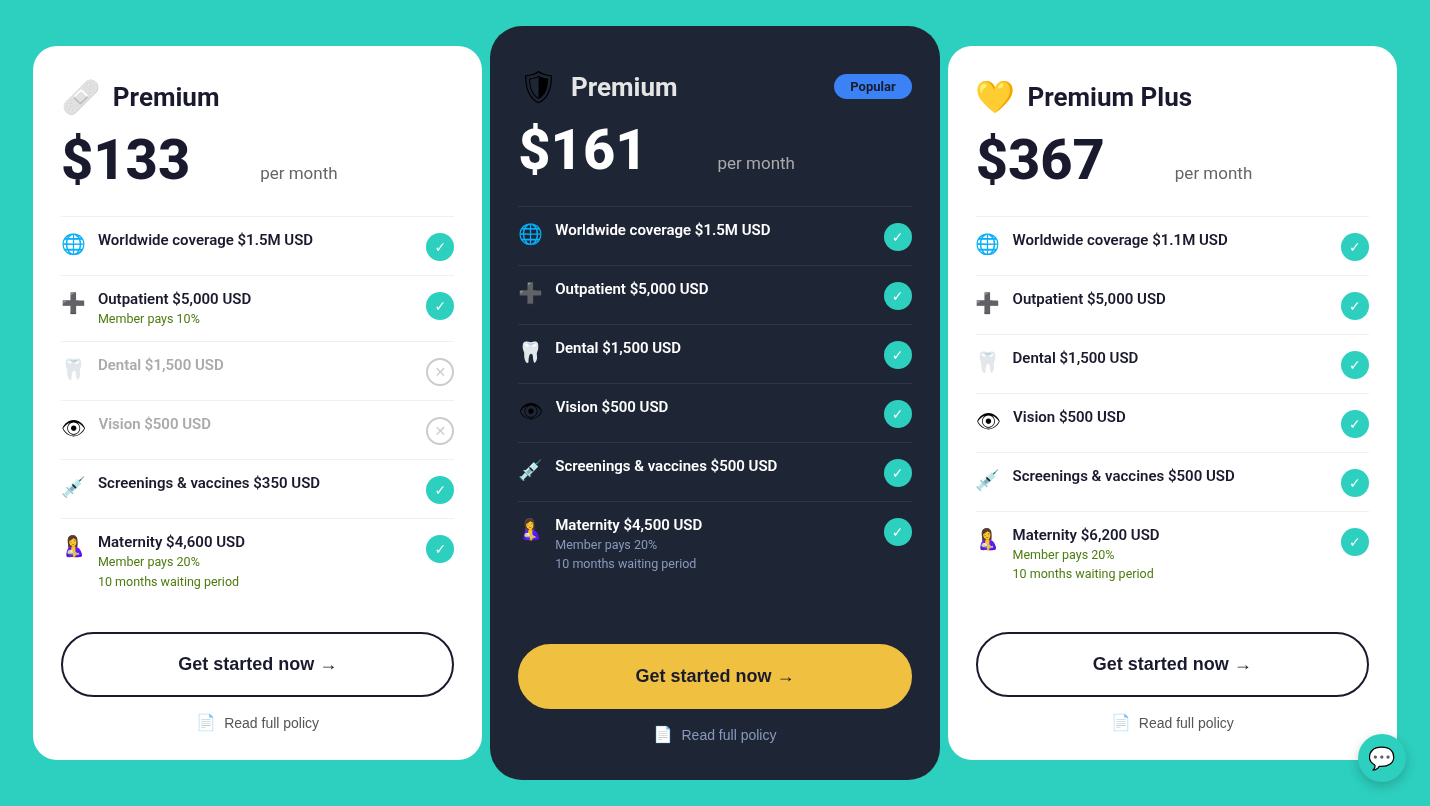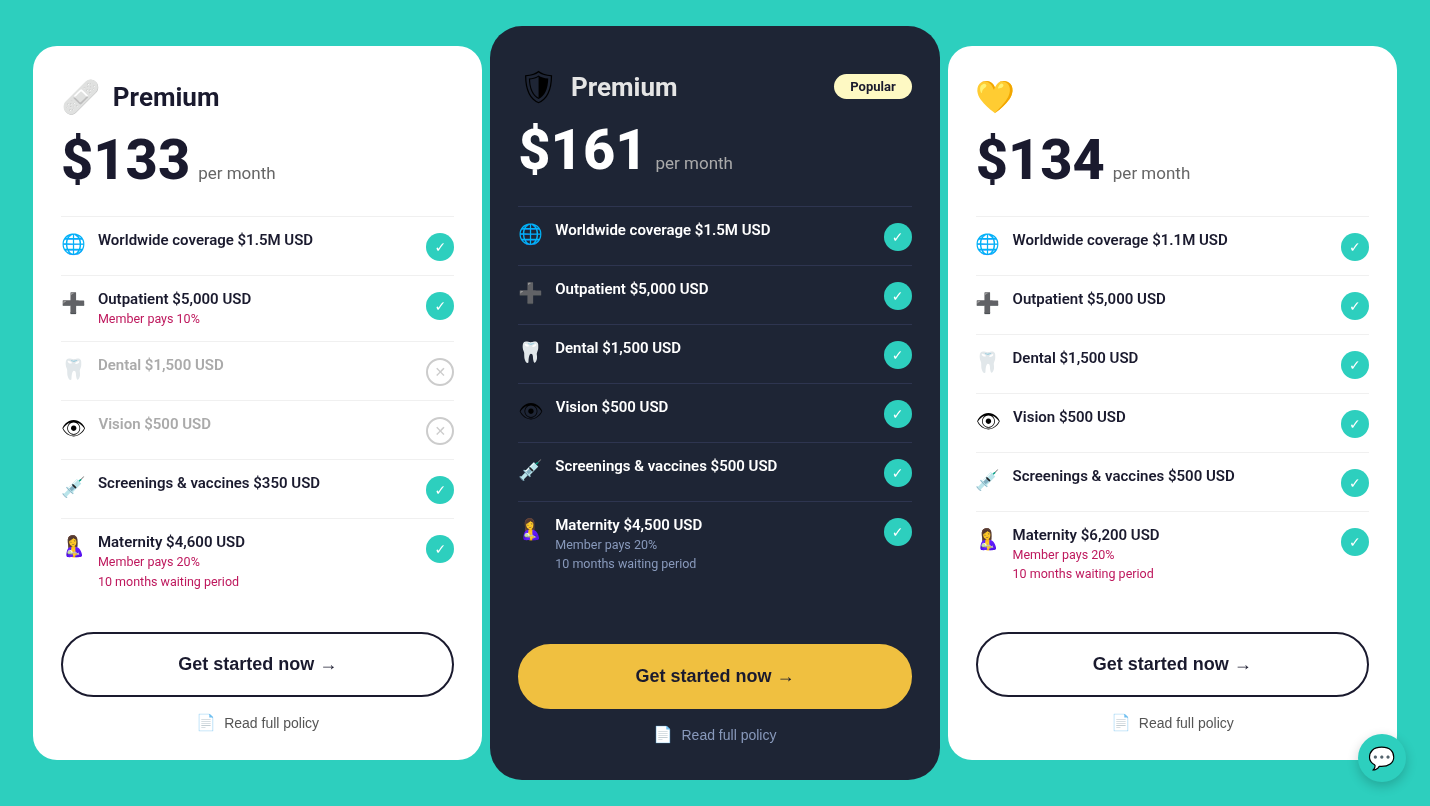--- a/index.html
+++ b/index.html
@@ -56,51 +56,52 @@
       font-size: 26px;
       font-weight: 700;
       color: #1a1a2e;
     }
 
     .plan-card.featured .plan-name {
       color: #e5e5e5;
     }
 
     .popular-badge {
-      background: #fef9c3;
+      background: #3b82f6;
       color: #1a1a2e;
       font-size: 13px;
       font-weight: 700;
       padding: 5px 16px;
       border-radius: 20px;
       margin-left: auto;
     }
 
     .plan-price {
       display: flex;
       align-items: baseline;
-      gap: 8px;
+      gap: 24px;
       margin-bottom: 28px;
     }
 
     .price-amount {
       font-size: 56px;
       font-weight: 800;
       color: #1a1a2e;
       line-height: 1;
     }
 
     .plan-card.featured .price-amount {
       color: #ffffff;
     }
 
     .price-period {
       font-size: 17px;
       color: #666;
       font-weight: 400;
+      margin-left: 46px;
     }
 
     .plan-card.featured .price-period {
       color: #aaa;
     }
 
     .features-list {
       list-style: none;
       flex: 1;
       display: flex;
@@ -144,21 +145,21 @@
       font-weight: 600;
       color: #1a1a2e;
     }
 
     .plan-card.featured .feature-name {
       color: #ffffff;
     }
 
     .feature-sub {
       font-size: 12.5px;
-      color: #be185d;
+      color: #4d7c0f;
       line-height: 1.4;
     }
 
     .plan-card.featured .feature-sub {
       color: #8899bb;
     }
 
     .feature-check {
       width: 28px;
       height: 28px;
@@ -411,23 +412,24 @@
         <button class="cta-button">Get started now →</button>
         <button class="read-policy">
           <span class="policy-icon">📄</span>
           <span>Read full policy</span>
         </button>
       </div>
     </div>
     <div class="plan-card">
       <div class="plan-header">
         <span class="plan-icon">💛</span>
+        <span class="plan-name">Premium Plus</span>
       </div>
       <div class="plan-price">
-        <span class="price-amount">$134</span>
+        <span class="price-amount">$367</span>
         <span class="price-period">per month</span>
       </div>
       <ul class="features-list">
         <li class="feature-item">
           <div class="feature-left">
             <span class="feature-icon">🌐</span>
             <div class="feature-text-block">
               <span class="feature-name">Worldwide coverage $1.1M USD</span>
             </div>
           </div>

